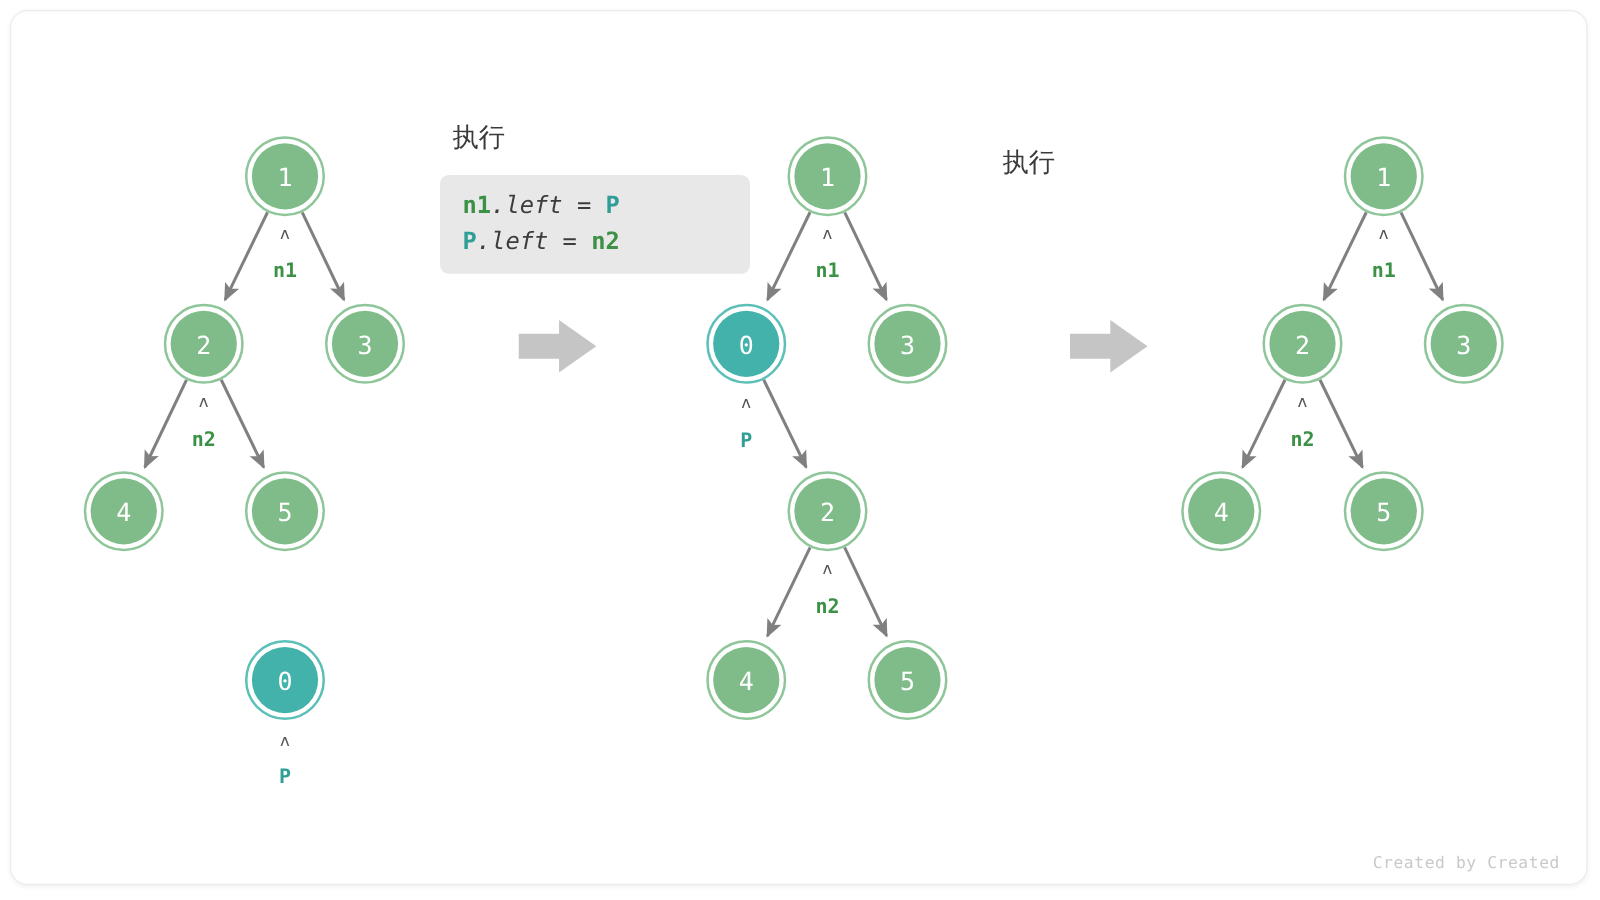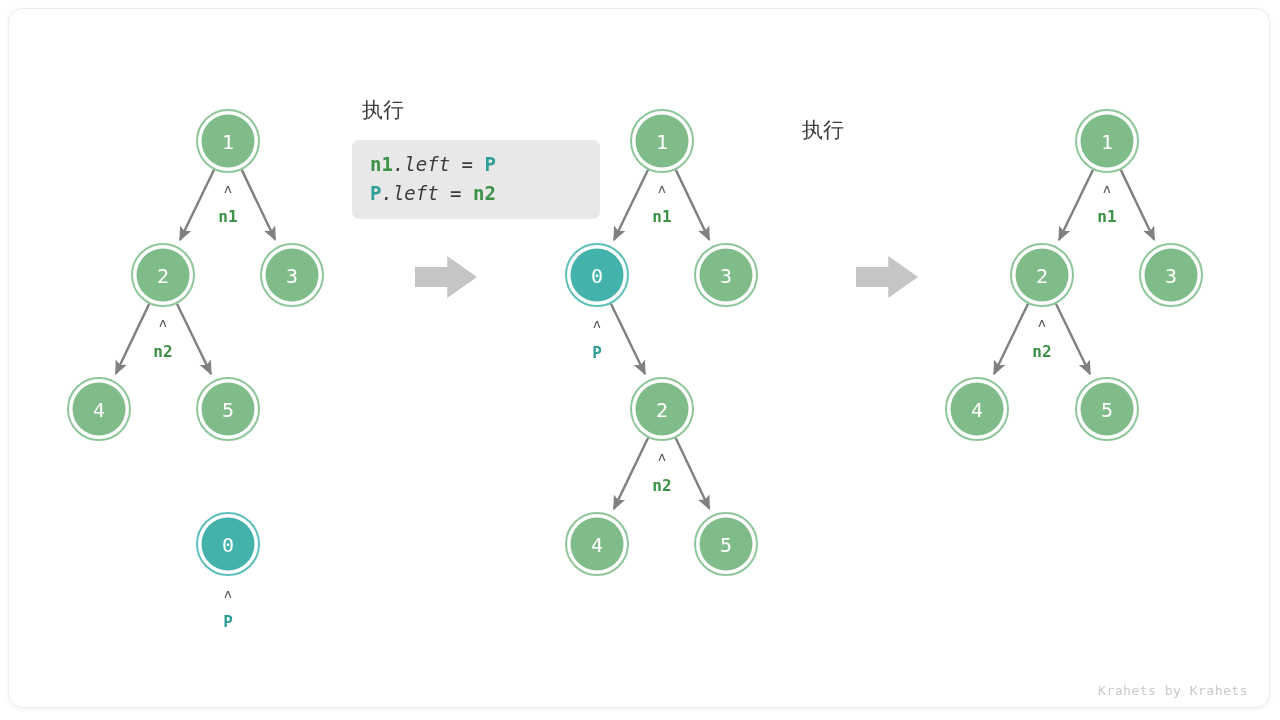--- a/index.html
+++ b/index.html
@@ -222,14 +222,14 @@
         <text x="1042" y="322" class="caret">ʌ</text>
         <text x="1042" y="351" class="ptr-label" fill="#3c9147">n2</text>
       </g>
     </svg>
 
   <div class="step-title" id="step1-title" style="left:362px; top:96px;">执行</div>
   <div class="code-box" id="step1-code" style="left:352px; top:140px; width:212px;"><span class="code-line"><span class="tok-green">n1</span><span class="tok-plain">.left = </span><span class="tok-teal">P</span></span><span class="code-line"><span class="tok-teal">P</span><span class="tok-plain">.left = </span><span class="tok-green">n2</span></span></div>
 
   <div class="step-title" id="step2-title" style="left:802px; top:116px;">执行</div>
 
-  <div class="watermark">Krahets by Krahets</div>
+  <div class="watermark">Created by Created</div>
 </div>
 
 </body></html>

